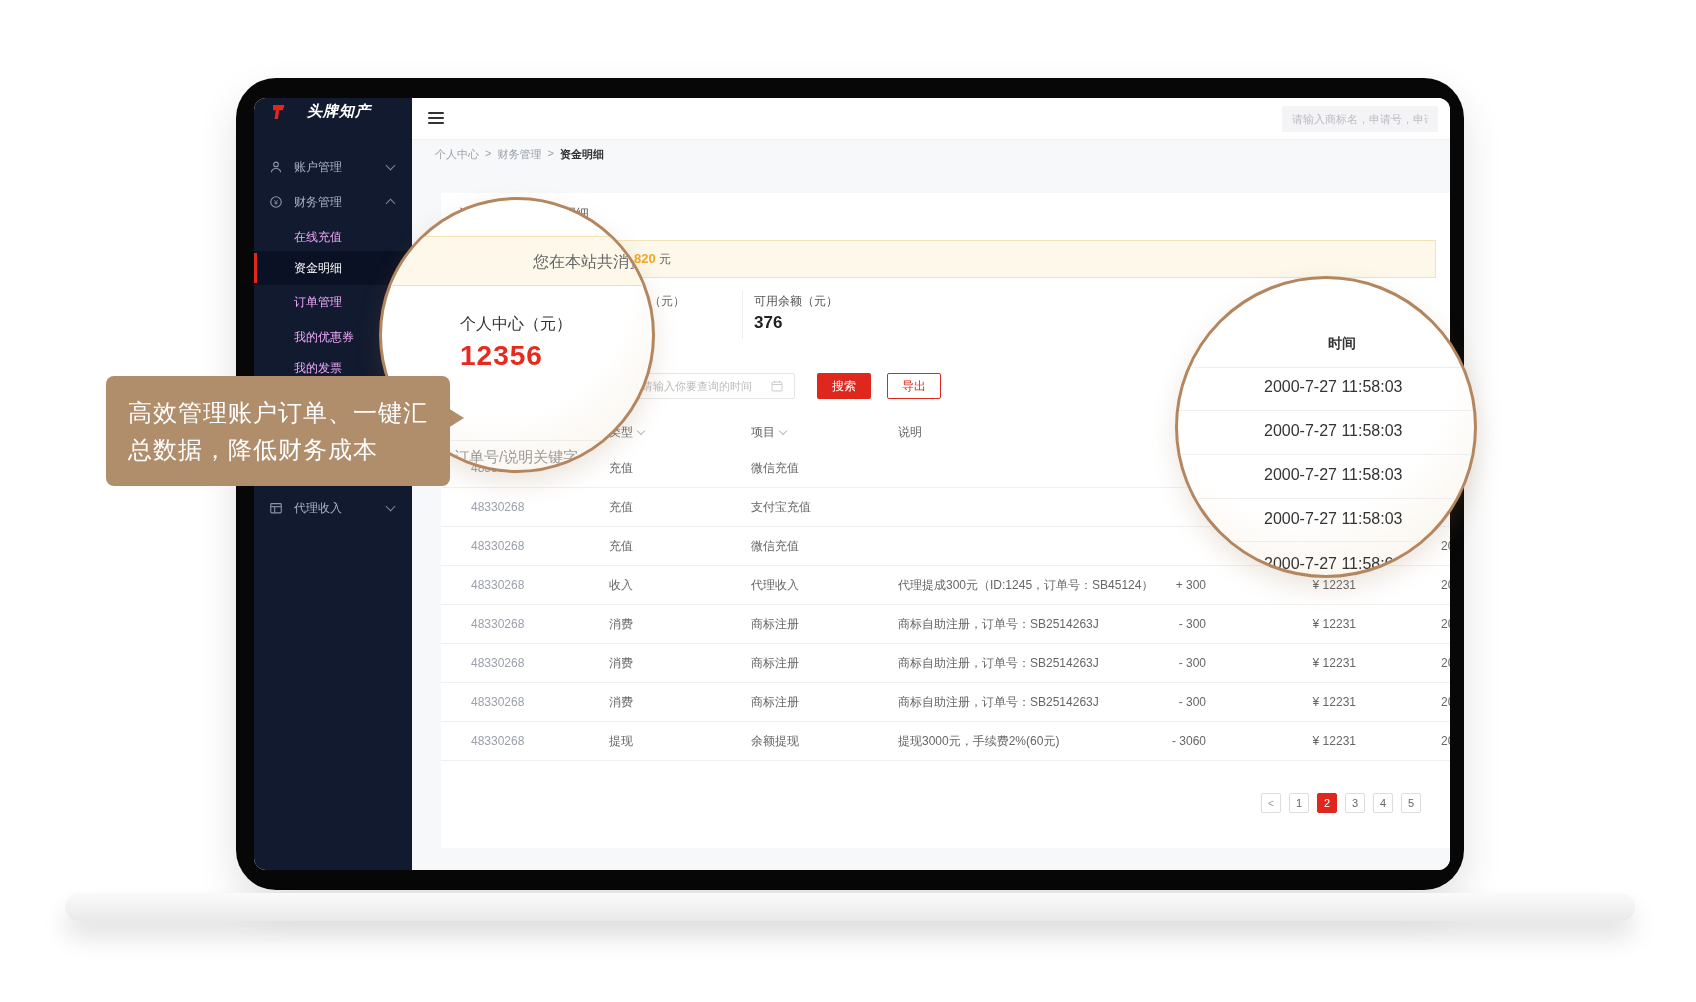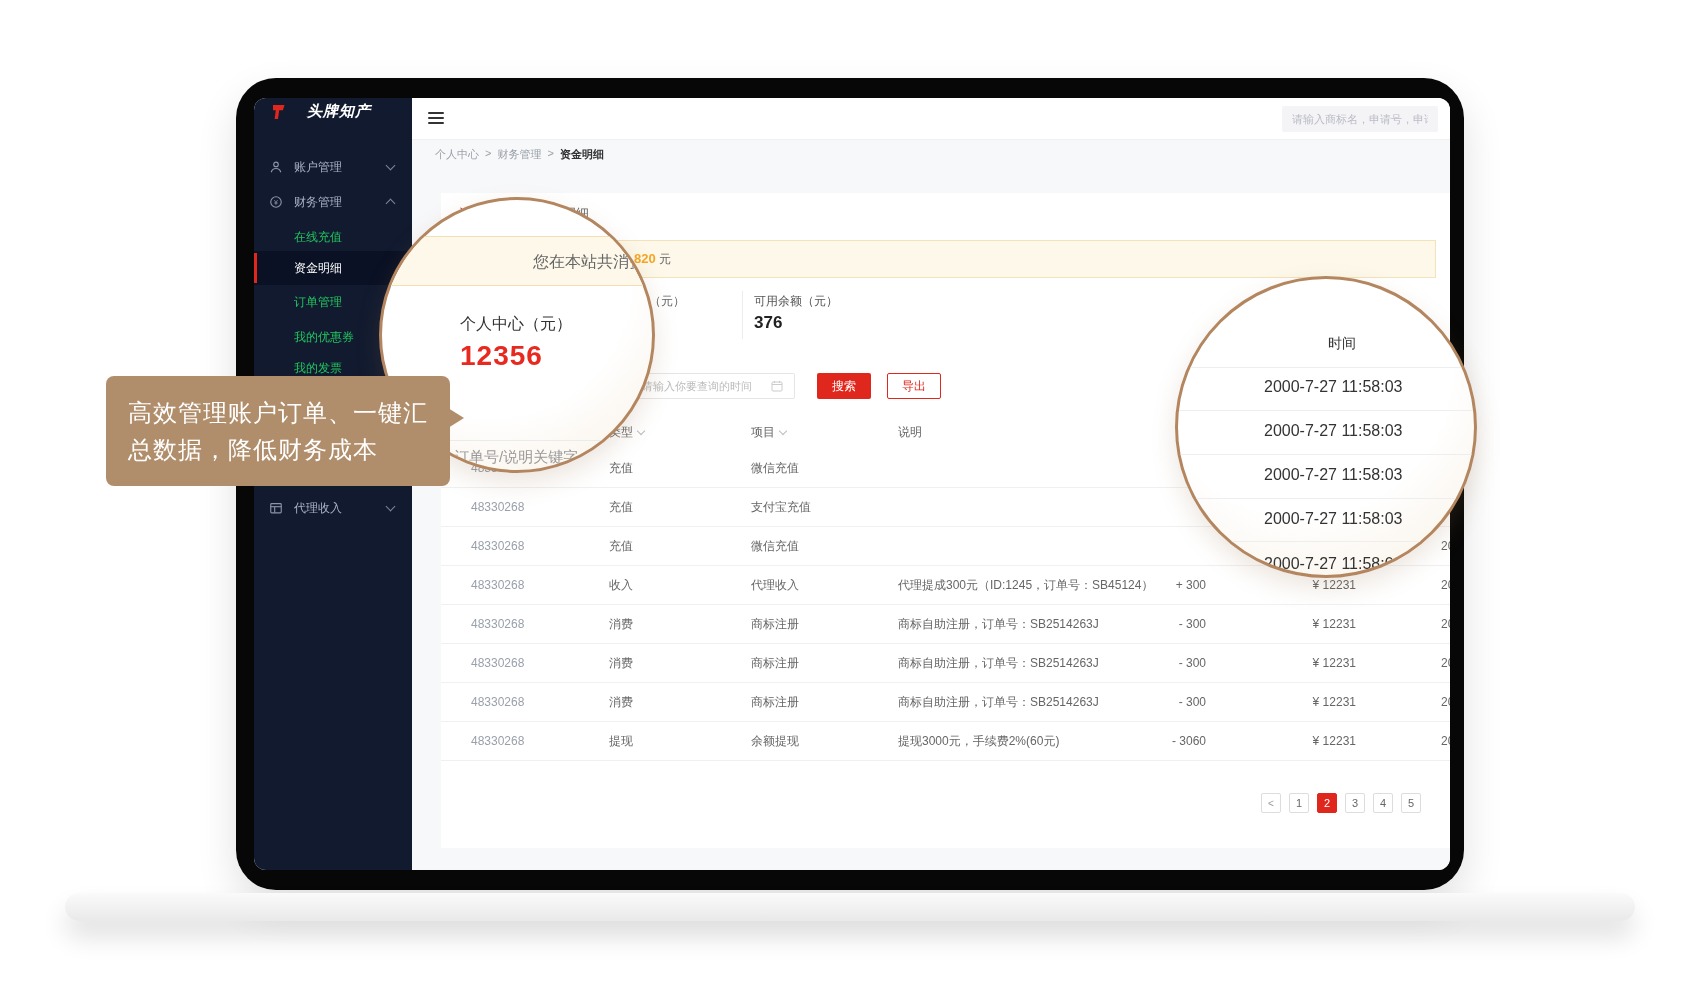--- a/index.html
+++ b/index.html
@@ -14,21 +14,21 @@
   
   .sidebar{position:absolute;left:0;top:0;width:158px;height:772px;background:#111a2f;}
   .logo{position:absolute;left:16px;top:4px;display:flex;gap:17px;}
   .logo-text{color:#fff;font-size:15px;font-weight:bold;font-style:italic;letter-spacing:1px;}
   .snav{position:absolute;left:0;width:158px;height:34px;display:flex;align-items:center;color:#aab2c5;font-size:12px;cursor:pointer;}
   .snav .ic{position:absolute;left:14px;width:16px;height:16px;display:flex;align-items:center;justify-content:center;}
   .snav .lbl{position:absolute;left:40px;}
   .snav .chev{position:absolute;right:18px;width:7px;height:7px;border-right:1.5px solid #7c87a0;border-bottom:1.5px solid #7c87a0;}
   .chev-down{transform:rotate(45deg);margin-top:-3px;}
   .chev-up{transform:rotate(-135deg);margin-top:3px;}
-  .snav-sub{color:#22c55e;}
+  .snav-sub{color:#f0abfc;}
   .snav-sub .lbl{left:40px;}
   .snav-active{background:#0a1124;color:#fff;}
   .snav-active::before{content:"";position:absolute;left:0;top:2px;bottom:2px;width:3px;background:#e0271e;}
 
   
   .topnav{position:absolute;left:158px;top:0;right:0;height:42px;background:#fff;border-bottom:1px solid #f0f0f0;}
   .burger{position:absolute;left:16px;top:14px;width:16px;height:12px;display:flex;flex-direction:column;justify-content:space-between;cursor:pointer;}
   .burger i{height:2px;background:#333;border-radius:1px;}
   .navtabs{position:absolute;left:58px;top:0;height:42px;display:flex;align-items:flex-end;gap:28px;margin-top:24px;}
   .navtab{font-size:13px;color:#333;cursor:pointer;white-space:nowrap;}
@@ -89,21 +89,21 @@
   .magnifier{position:absolute;border:3px solid #b3865f;border-radius:50%;overflow:hidden;z-index:20;background:radial-gradient(circle at 42% 30%, #ffffff 55%, #fbf6ef 80%, #f1e6d8 100%);box-shadow:0 10px 24px rgba(150,110,70,.18);}
   .mag-left{left:379px;top:197px;width:276px;height:276px;}
   .mag-right{left:1175px;top:276px;width:302px;height:302px;}
   .mag-banner{position:absolute;left:-10px;right:-10px;top:36px;height:50px;background:#fdf8ea;border:1px solid #f3e0b2;display:flex;align-items:center;}
   .mag-banner span{padding-left:80px;font-size:16px;color:#666;white-space:nowrap;}
   .mag-banner b{color:#f5a623;font-size:19px;font-weight:bold;}
   .mag-income-label{position:absolute;left:78px;top:114px;font-size:16px;color:#333;}
   .mag-income-value{position:absolute;left:78px;top:140px;font-size:28px;font-weight:bold;color:#e8291f;letter-spacing:1px;}
   .mag-line{position:absolute;left:55px;right:0;top:240px;height:1px;background:#ebebeb;}
   .mag-keyword{position:absolute;left:72px;top:248px;font-size:15px;color:#999;white-space:nowrap;}
-  .mag-time-header{position:absolute;left:150px;top:56px;font-size:14px;color:#333;font-weight:normal;}
+  .mag-time-header{position:absolute;left:150px;top:56px;font-size:14px;color:#333;font-weight:bold;}
   .mag-tline{position:absolute;left:0;right:0;height:1px;background:#eee;}
   .mag-time{position:absolute;left:86px;font-size:16px;color:#333;white-space:nowrap;}
 
   
   .callout{position:absolute;background:#b08e6b;border-radius:8px;color:#fff;font-size:24px;line-height:1.55;letter-spacing:1px;padding:18px 22px;z-index:30;}
   .callout-left{left:106px;top:376px;width:344px;height:110px;}
   .callout-right{left:898px;top:447px;width:338px;height:126px;}
   .callout-arrow{position:absolute;right:-14px;width:0;height:0;border-top:10px solid transparent;border-bottom:10px solid transparent;border-left:16px solid #b08e6b;}
   .arrow-l{top:32px;}
   .arrow-r{top:36px;}

